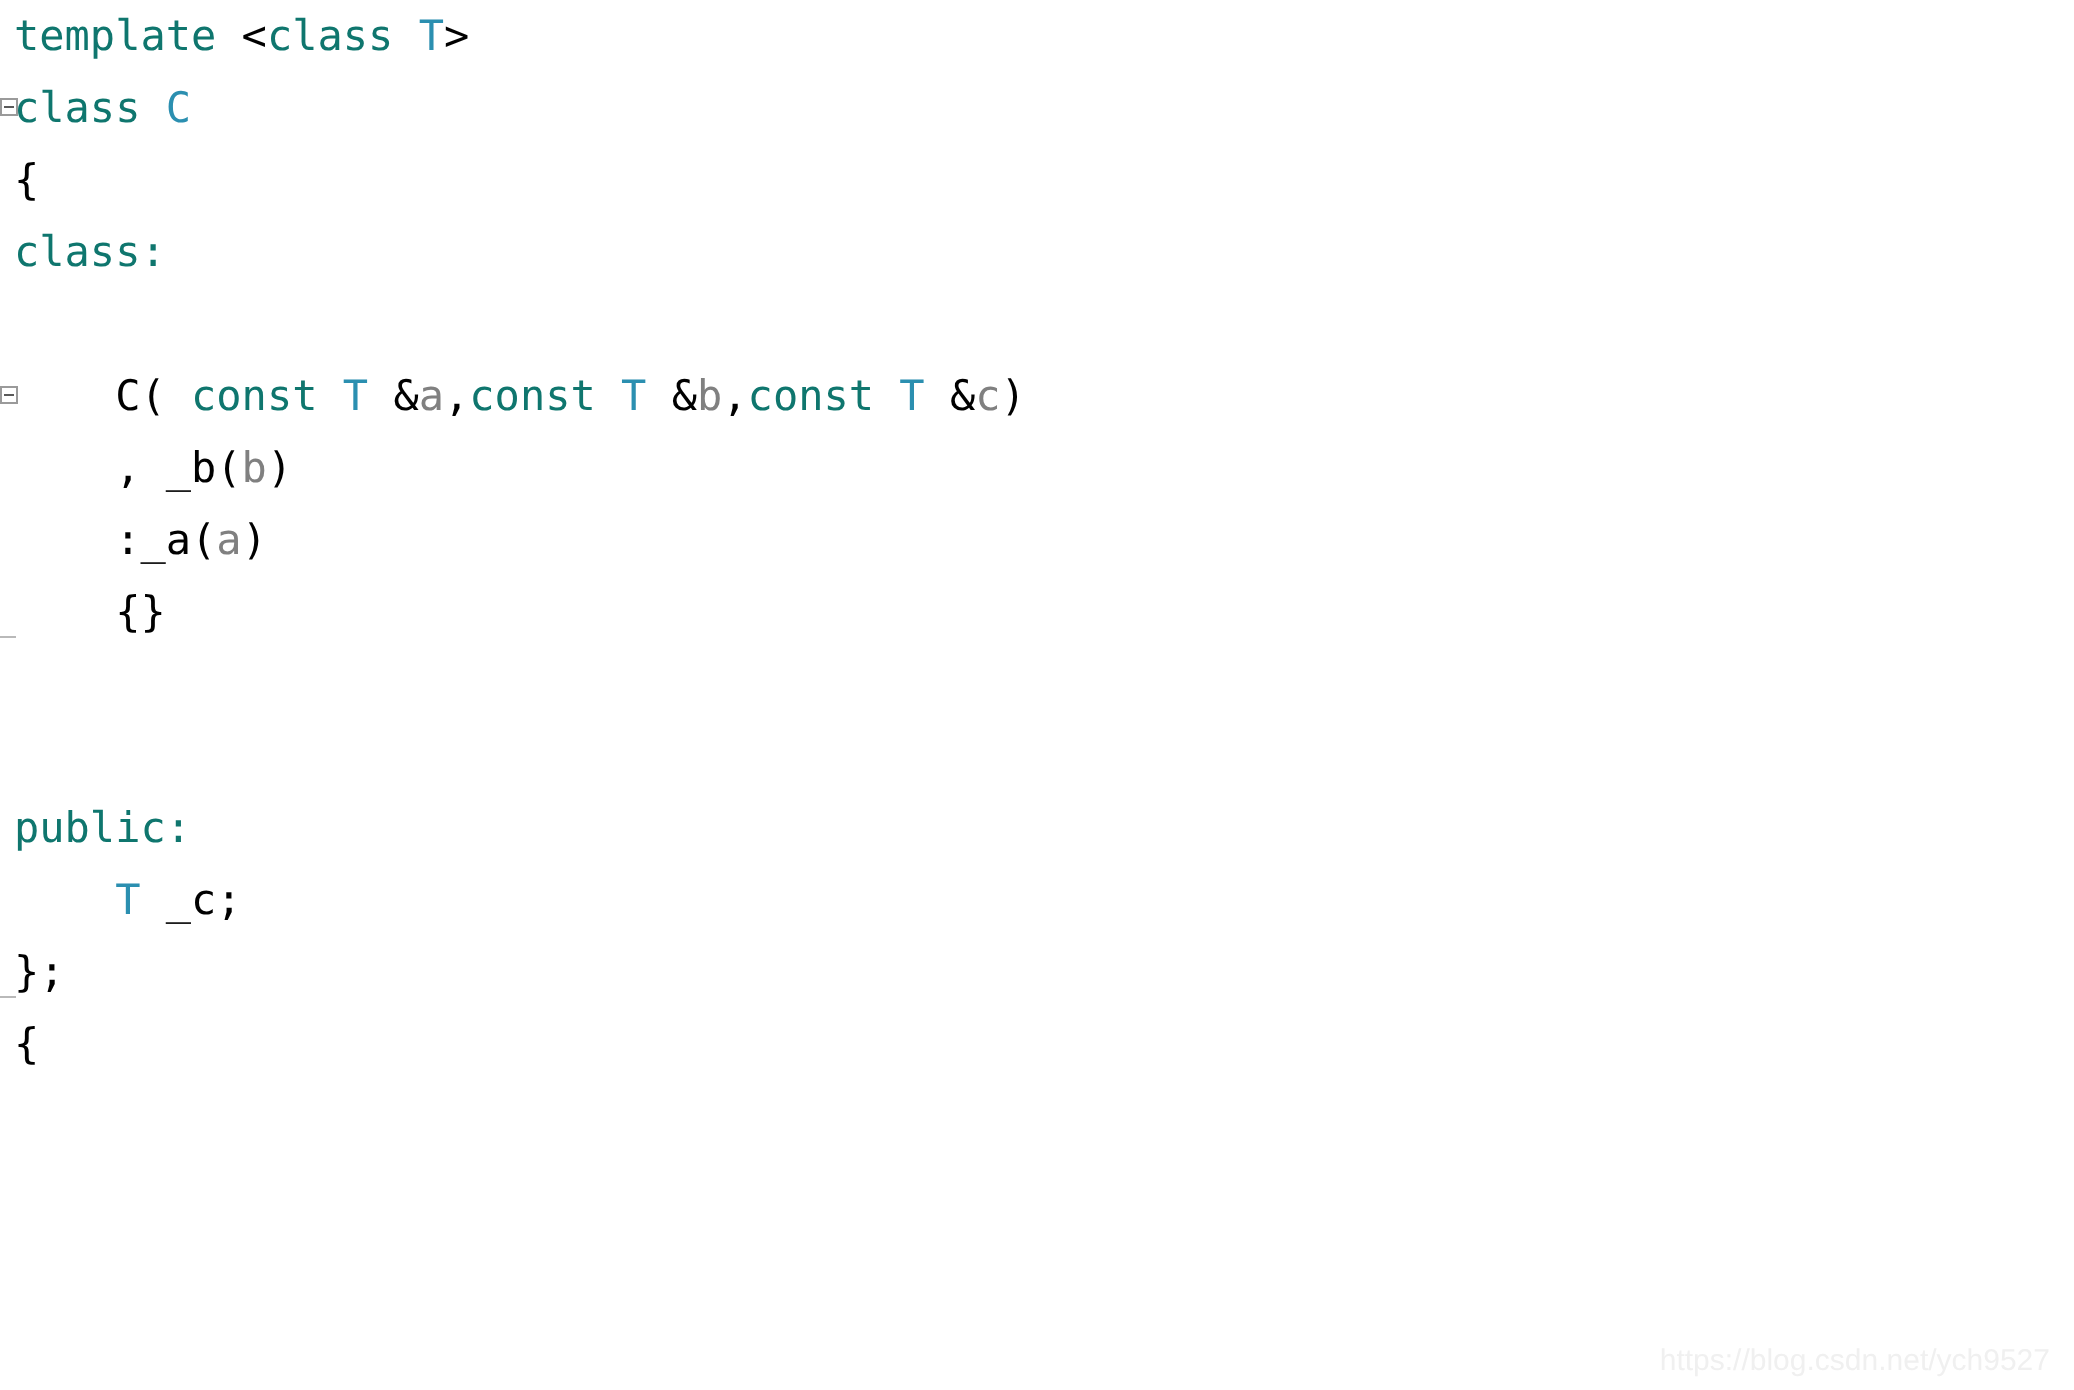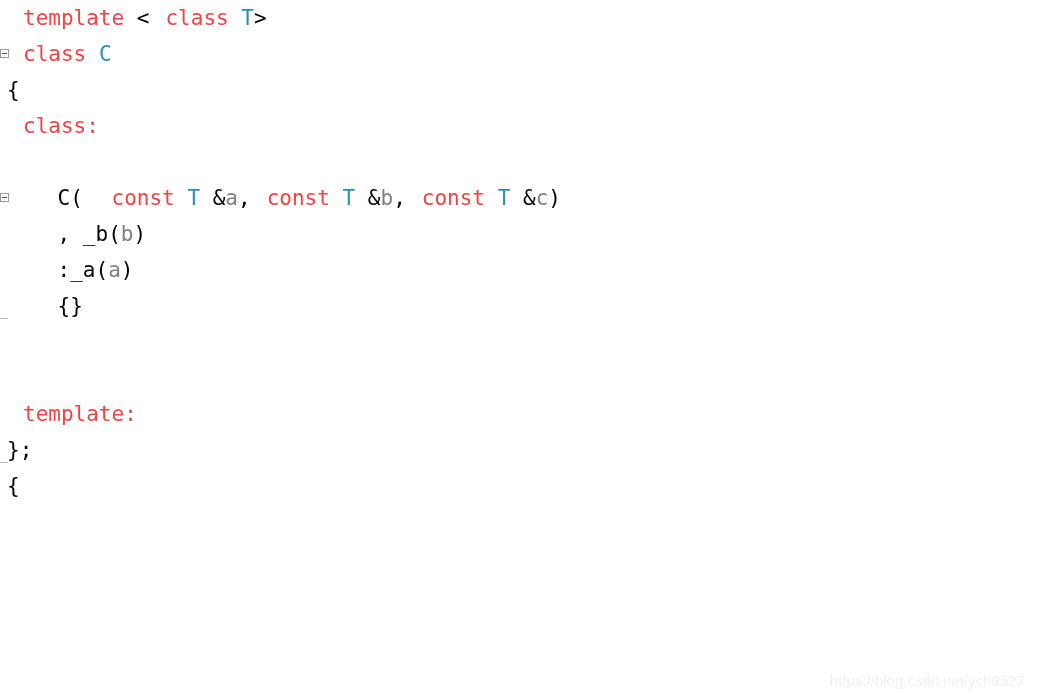--- a/index.html
+++ b/index.html
@@ -37,21 +37,21 @@
     line-height: 36px;
     font-size: 21px;
     letter-spacing: 0px;
     white-space: pre;
     color: #000000;
     padding-left: 7px;
     box-sizing: border-box;
   }
 
   
-  .kw        { color: #ef4444; margin-left: 16px; }
+  .kw        { color: #0f766e; }
   .type      { color: #2b8fb0; }
   .param     { color: #808080; }
   .plain     { color: #000000; }
 
   
   .fold-box {
     position: absolute;
     left: 0px;
     width: 9px;
     height: 9px;
@@ -99,21 +99,22 @@
       <div class="line"><span class="fold-box" style="top: 13px;"></span><span><span class="kw">class</span><span class="plain"> </span><span class="type">C</span></span></div>
       <div class="line"><span><span class="plain">{</span></span></div>
       <div class="line"><span><span class="kw">class:</span></span></div>
       <div class="line"><span>&nbsp;</span></div>
       <div class="line"><span class="fold-box" style="top: 13px;"></span><span><span>    </span><span class="plain">C( </span><span class="kw">const</span><span class="plain"> </span><span class="type">T</span><span class="plain"> &amp;</span><span class="param">a</span><span class="plain">,</span><span class="kw">const</span><span class="plain"> </span><span class="type">T</span><span class="plain"> &amp;</span><span class="param">b</span><span class="plain">,</span><span class="kw">const</span><span class="plain"> </span><span class="type">T</span><span class="plain"> &amp;</span><span class="param">c</span><span class="plain">)</span></span></div>
       <div class="line"><span><span>    </span><span class="plain">, _b(</span><span class="param">b</span><span class="plain">)</span></span></div>
       <div class="line"><span><span>    </span><span class="plain">:_a(</span><span class="param">a</span><span class="plain">)</span></span></div>
       <div class="line"><span class="fold-end" style="top: 30px;"></span><span><span>    </span><span class="plain">{}</span></span></div>
       <div class="line"><span>&nbsp;</span></div>
       <div class="line"><span>&nbsp;</span></div>
-      <div class="line"><span><span class="kw">template:</span></span></div>
+      <div class="line"><span><span class="kw">public:</span></span></div>
+      <div class="line"><span><span>    </span><span class="type">T</span><span class="plain"> _c;</span></span></div>
       <div class="line"><span class="fold-end" style="top: 30px;"></span><span><span class="plain">};</span></span></div>
       <div class="line"><span><span class="plain">{</span></span></div>
       <div class="line"><span>&nbsp;</span></div>
     </div>
 
   <div id="watermark">https://blog.csdn.net/ych9527</div>
 
 </div>
 
 </body></html>

